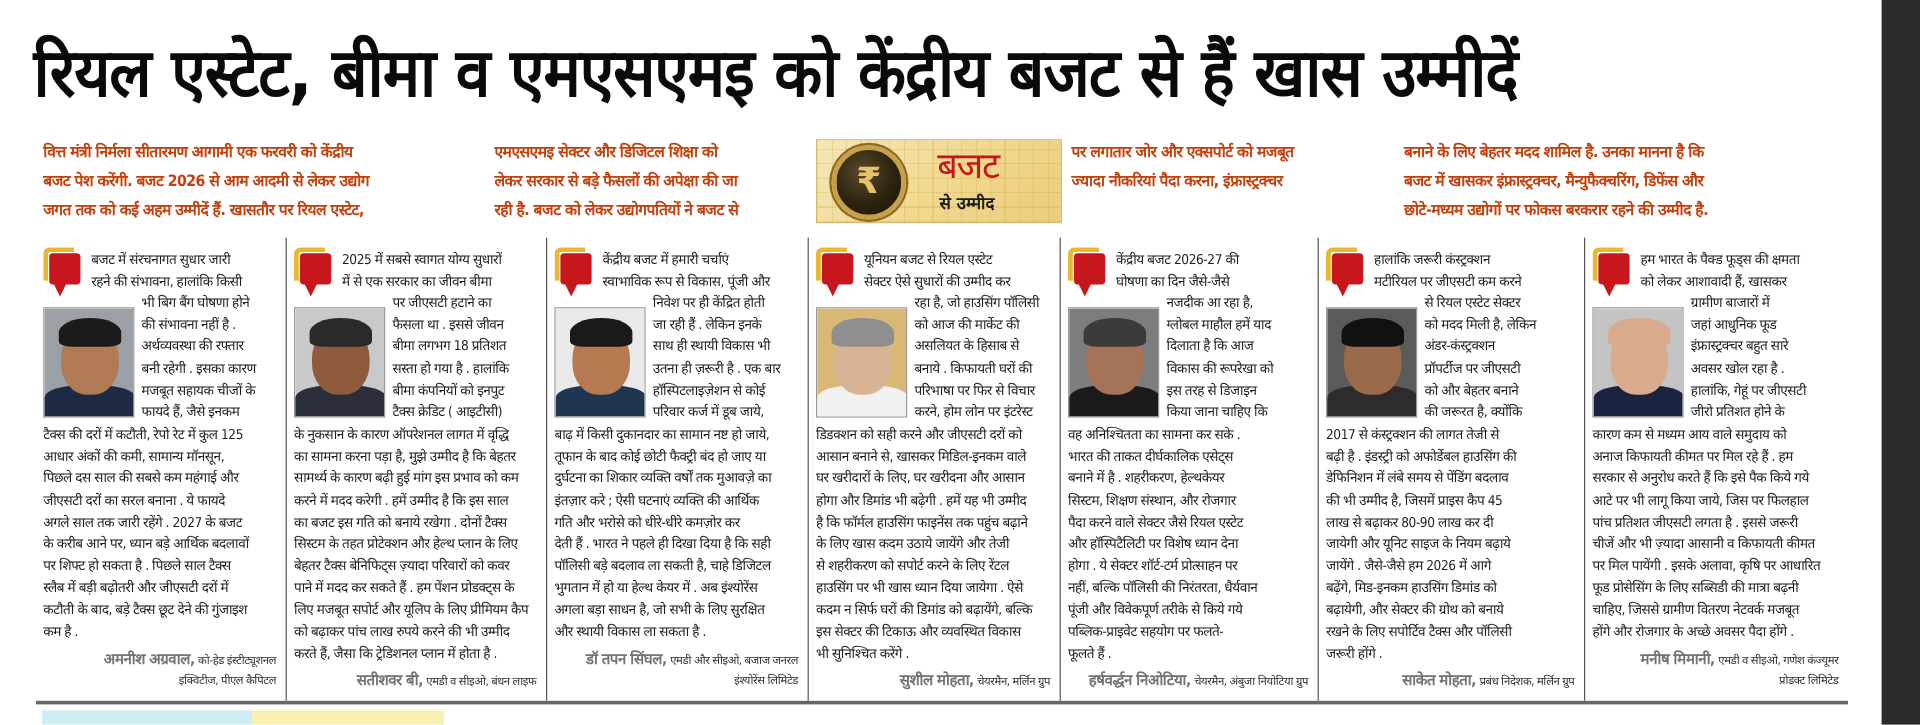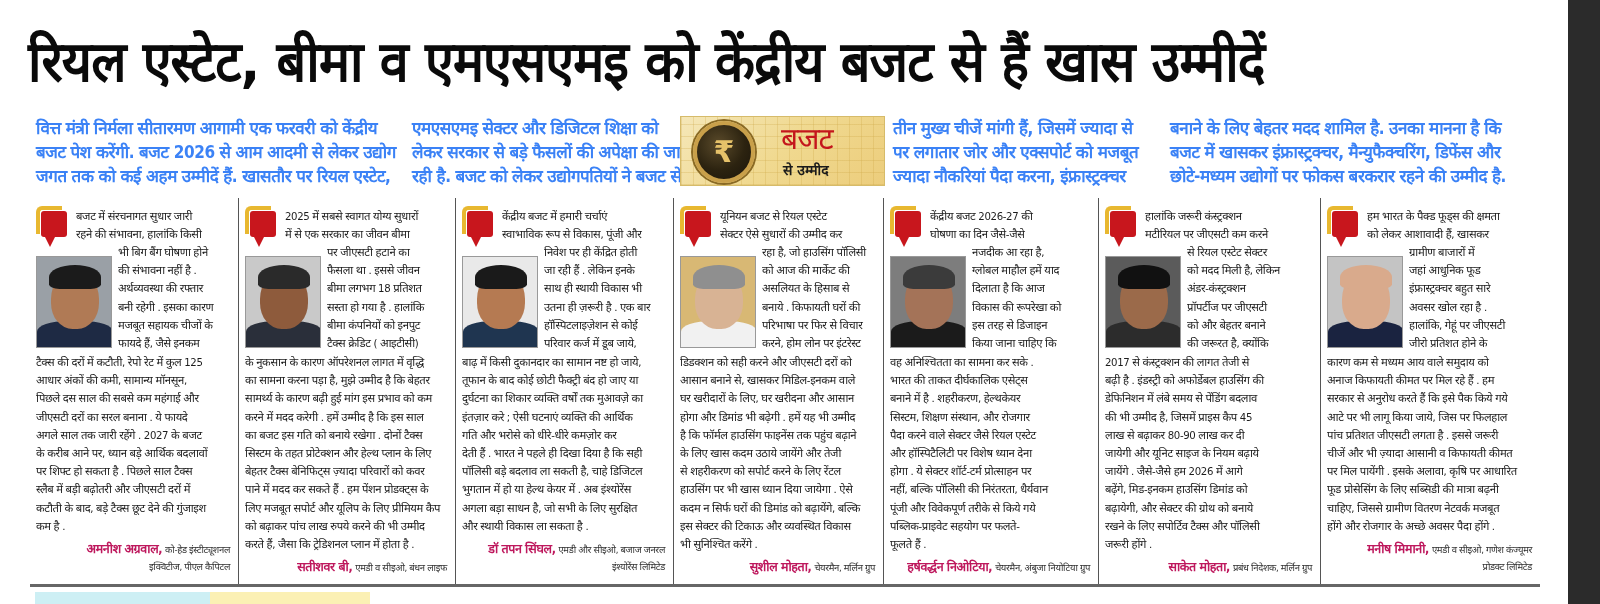--- a/index.html
+++ b/index.html
@@ -9,21 +9,21 @@
     .page { position: absolute; left: 0; top: 0; width: 1556px; height: 604px; background: #fff; }
 
     .headline {
       position: absolute; left: 28px; top: 22px; width: 1520px; height: 80px;
       font-family: "DejaVu Sans", sans-serif; font-weight: bold;
       font-size: 56px; line-height: 80px; letter-spacing: -1px;
       color: #0a0a0a; white-space: nowrap; transform: scaleX(0.93); transform-origin: left center;
     }
 
     .intro { position: absolute; top: 116px; height: 72px; font-family: "DejaVu Sans Condensed", "DejaVu Sans", sans-serif;
-      font-size: 17px; line-height: 24px; font-weight: bold; color: #3b82f6; letter-spacing: -0.4px; }
+      font-size: 13px; line-height: 24px; font-weight: bold; color: #c2410c; letter-spacing: -0.4px; }
     .intro p { white-space: nowrap; }
     .intro-1 { left: 36px; width: 375px; }
     .intro-2 { left: 412px; width: 262px; }
     .intro-3 { left: 893px; width: 245px; }
     .intro-4 { left: 1170px; width: 320px; }
 
     .budget-logo {
       position: absolute; left: 680px; top: 116px; width: 205px; height: 70px;
       background: linear-gradient(135deg, #f5e7b8 0%, #f0d990 50%, #eccd7c 100%);
       border: 1px solid #d6bb6a; overflow: hidden;
@@ -49,21 +49,21 @@
     .photo { position: absolute; left: 6px; top: 58px; width: 76px; height: 92px; border: 1px solid #999; overflow: hidden; }
     .photo .bg { position: absolute; inset: 0; }
     .photo .head { position: absolute; left: 14px; top: 14px; width: 48px; height: 58px; border-radius: 48% 48% 45% 45%; }
     .photo .hair { position: absolute; left: 12px; top: 8px; width: 52px; height: 24px; border-radius: 50% 50% 20% 20%; }
     .photo .body { position: absolute; left: 0; bottom: 0; width: 76px; height: 26px; border-radius: 40% 40% 0 0; }
     .text-top { position: absolute; left: 46px; top: 10px; width: 170px; }
     .text-top p, .text-side p, .text-full p { white-space: nowrap; }
     .text-side { position: absolute; left: 88px; top: 46px; }
     .text-full { position: absolute; left: 6px; top: 156px; }
     .byline { position: absolute; right: 8px; text-align: right; white-space: nowrap; }
-    .byline .name { font-weight: bold; font-size: 12.5px; color: #be185d; }
+    .byline .name { font-weight: bold; font-size: 12.5px; color: #737373; }
     .byline .role { font-size: 9.5px; color: #333; }
     .byline .role2 { display: block; font-size: 9.5px; color: #333; line-height: 16px; }
 
     .bottom-rule { position: absolute; left: 30px; top: 584px; width: 1510px; height: 3px; background: #666; }
     .bottom-strip { position: absolute; left: 30px; top: 590px; width: 1510px; height: 14px; }
     .bottom-strip .cyan { position: absolute; left: 5px; top: 2px; width: 175px; height: 12px; background: #cdeff4; }
     .bottom-strip .yellow { position: absolute; left: 180px; top: 2px; width: 160px; height: 12px; background: #fbf0b4; }
   </style>
 </head>
 <body>
@@ -87,21 +87,20 @@
   <div class="budget-logo">
     <div class="grid-lines"></div>
     <div class="coin">
         <span>₹</span>
       </div>
     <div class="budget-word">बजट</div>
     <div class="budget-sub">से उम्मीद</div>
   </div>
 
   <div class="intro intro-3">
-    <p>तीन मुख्य चीजें मांगी हैं, जिसमें ज्यादा से</p>
     <p>पर लगातार जोर और एक्सपोर्ट को मजबूत</p>
     <p>ज्यादा नौकरियां पैदा करना, इंफ्रास्ट्रक्चर</p>
   </div>
   <div class="intro intro-4">
     <p>बनाने के लिए बेहतर मदद शामिल है. उनका मानना है कि</p>
     <p>बजट में खासकर इंफ्रास्ट्रक्चर, मैन्युफैक्चरिंग, डिफेंस और</p>
     <p>छोटे-मध्यम उद्योगों पर फोकस बरकरार रहने की उम्मीद है.</p>
   </div>
 
   <div class="columns" id="cols">

